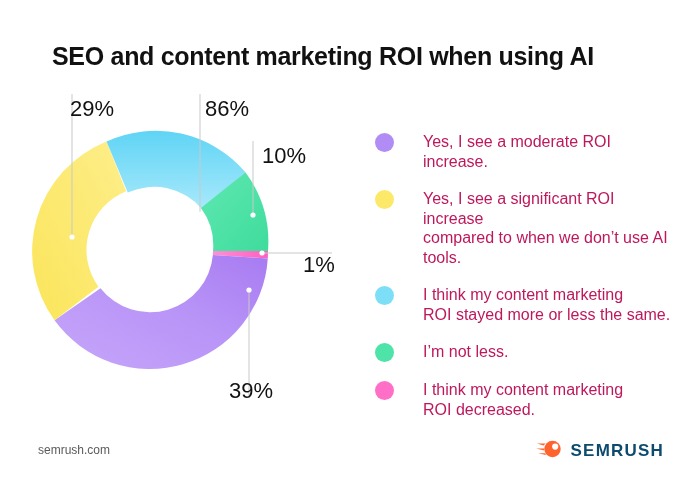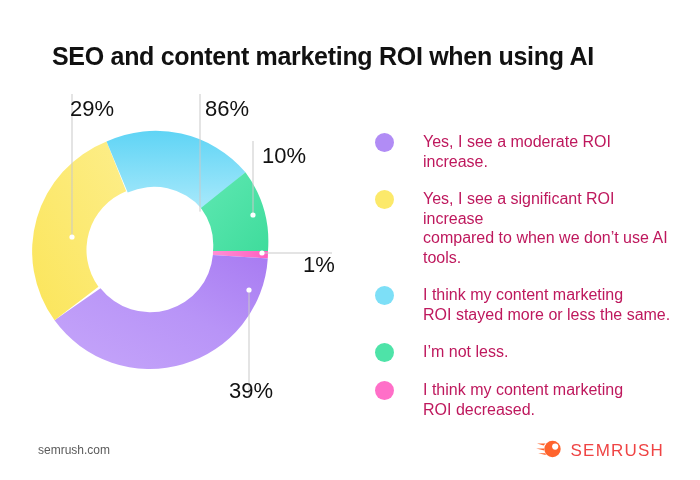--- a/index.html
+++ b/index.html
@@ -74,22 +74,22 @@
   }
   #brand {
     position: absolute;
     right: 36px; top: 439px;
     display: flex;
     align-items: center;
   }
   #brand-mark { margin-right: 9px; }
   #brand-name {
     font-size: 17px;
-    font-weight: normal;
-    color: #ef4444;
+    font-weight: bold;
+    color: #0c4a6e;
     letter-spacing: 1.2px;
   }
 </style>
 </head>
 <body>
 
 <div id="page">
 
   <div id="title">SEO and content marketing ROI when using AI</div>
 

